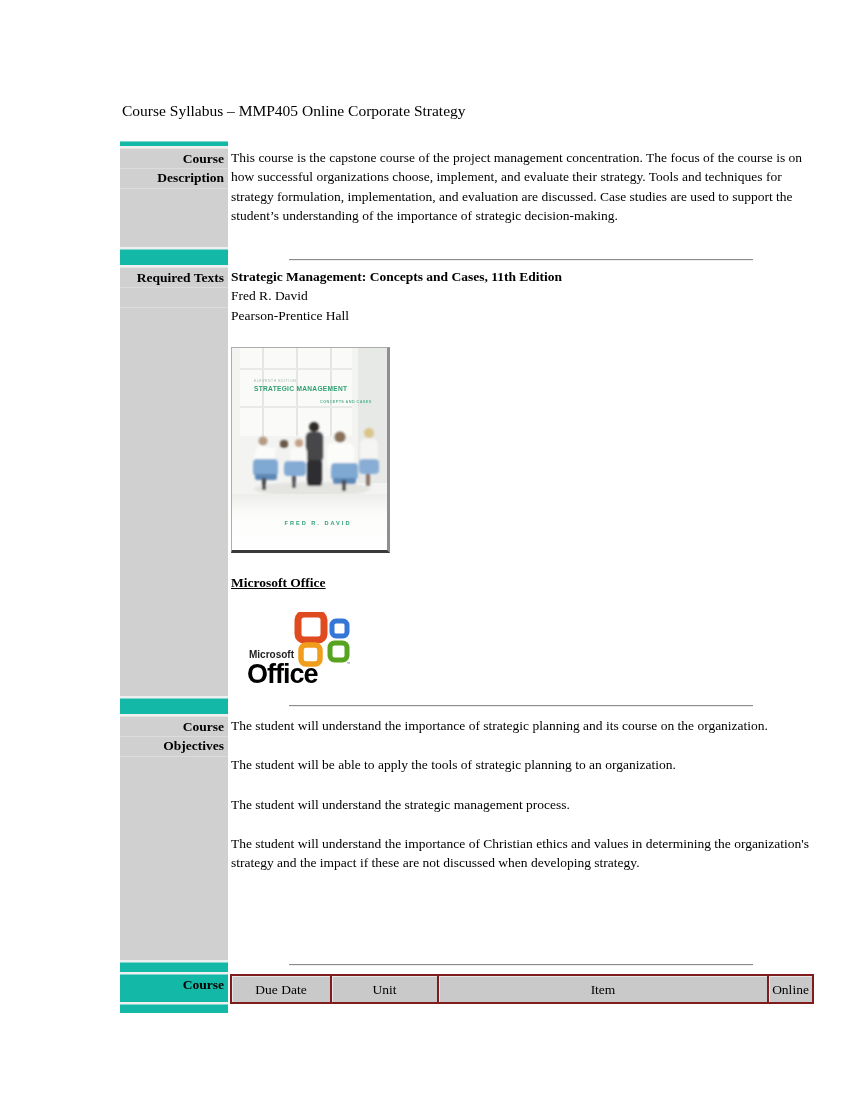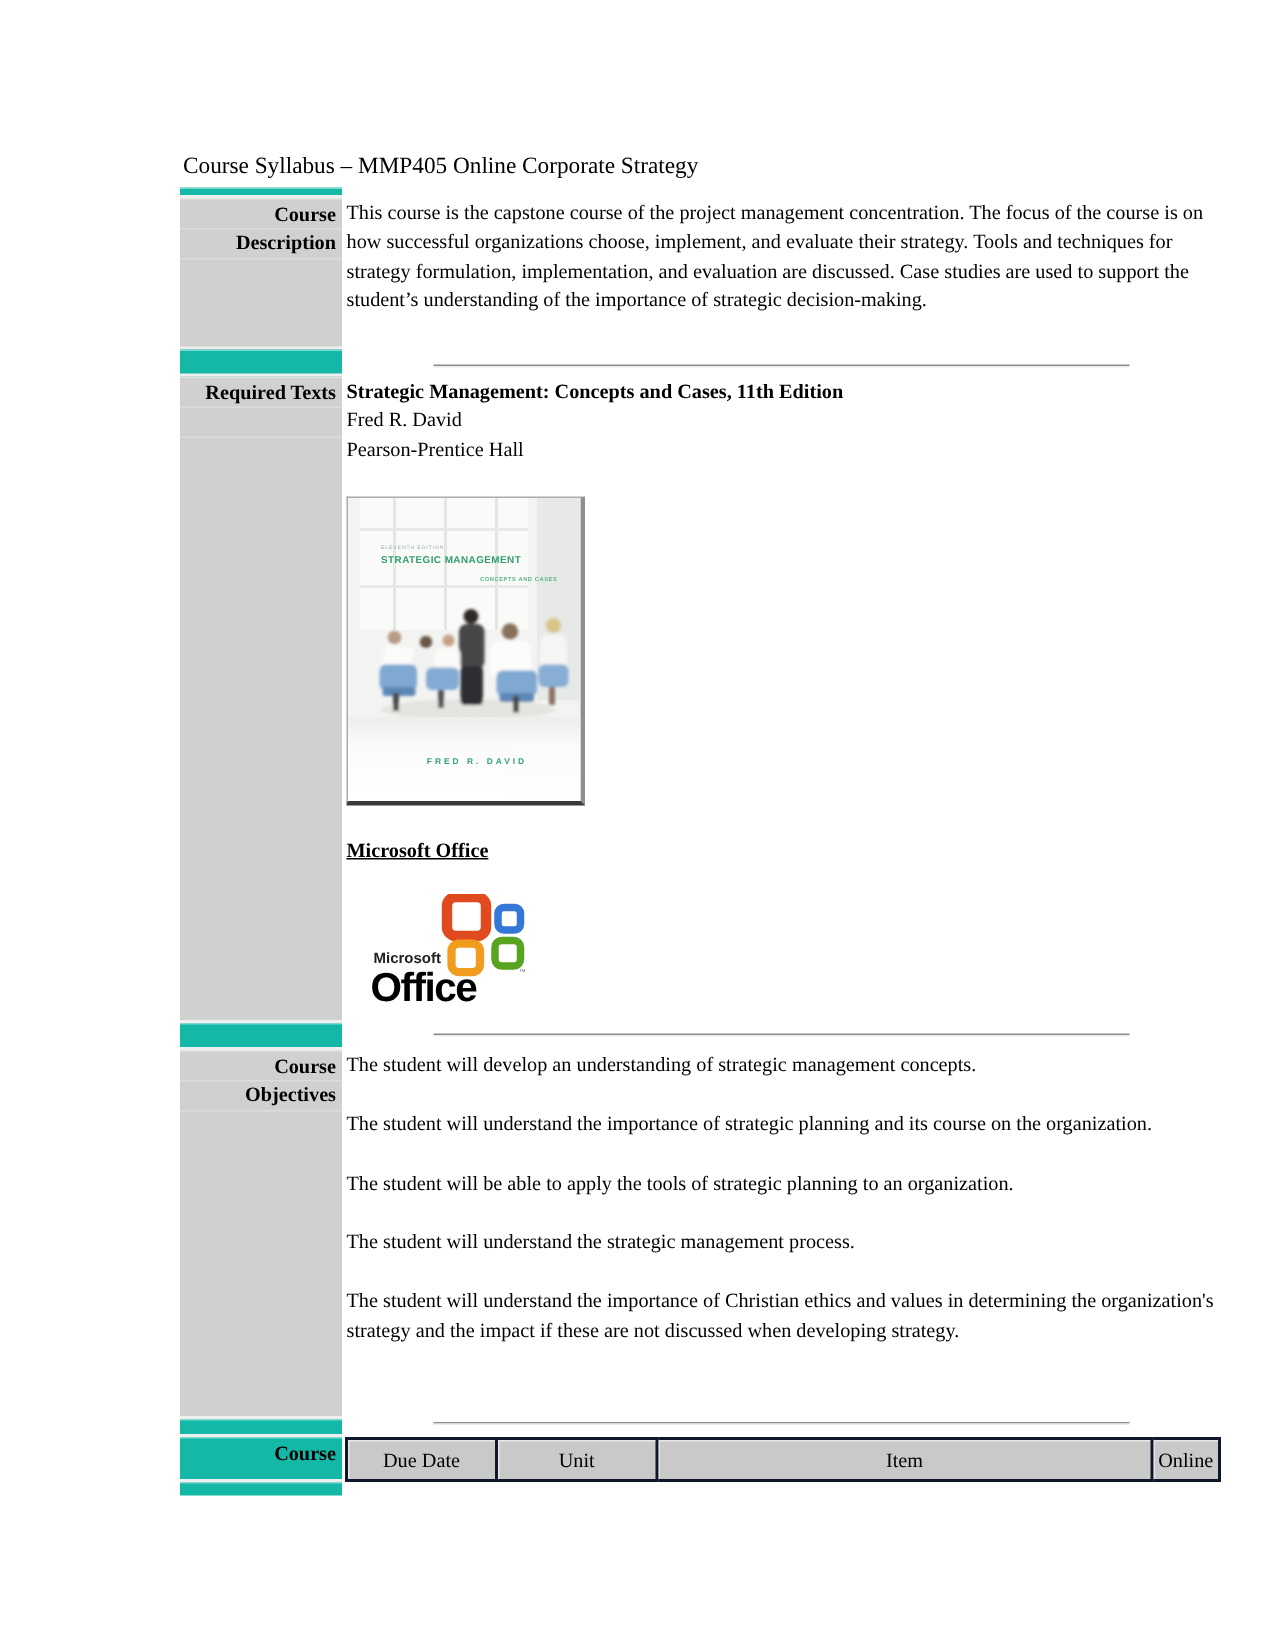--- a/index.html
+++ b/index.html
@@ -8,21 +8,21 @@
     width:850px;height:1100px;
     background:#ffffff;
     font-family:"Liberation Serif", serif;
     color:#000;
     overflow:hidden;
   }
   .content{position:absolute;left:120px;top:101px;width:700px;}
   .page-title{
     font-size:15.5px;
     line-height:20px;
-    margin:0 0 4px 2px;
+    margin:0 0 20px 2px;
   }
   .syl{width:692px;}
   .row{display:flex;align-items:stretch;}
   .lcell{
     width:108px;flex:0 0 108px;
     background:#14b8a6;
     box-sizing:border-box;
     text-align:right;
     font-weight:bold;
     font-size:13.5px;
@@ -75,21 +75,21 @@
     background:#f3f4f2;
   }
   .software-title{font-weight:bold;margin:20px 0 0 0;text-decoration:underline;}
   .office-logo{display:block;margin:20px 0 12px 16px;}
   .sched{
     width:582px;
     border-collapse:collapse;
     table-layout:fixed;
   }
   .sched td{
-    border:2px solid #0f172a;
+    border:2px solid #7f1d1d;
     background:#c9c9c9;
     box-shadow:inset 1px 1px 0 rgba(255,255,255,.55);
     text-align:center;
     font-size:13.5px;
     height:24px;
     padding:1px 1px;
     overflow:hidden;
     white-space:nowrap;
   }
   .col-due{width:100px;}
@@ -212,21 +212,20 @@
       <div class="row row-spacer">
         <div class="lcell"></div>
         <div class="rcell pad7">
           <hr class="divider">
         </div>
       </div>
 
       <div class="row row-objectives">
         <div class="lcell lined">Course Objectives</div>
         <div class="rcell">
-          <p>The student will develop an understanding of strategic management concepts.</p>
           <p>The student will understand the importance of strategic planning and its course on the organization.</p>
           <p>The student will be able to apply the tools of strategic planning to an organization.</p>
           <p>The student will understand the strategic management process.</p>
           <p>The student will understand the importance of Christian ethics and values in determining the organization's strategy and the impact if these are not discussed when developing strategy.</p>
         </div>
       </div>
 
       <div class="row row-spacer-sm">
         <div class="lcell"></div>
         <div class="rcell pad1">

